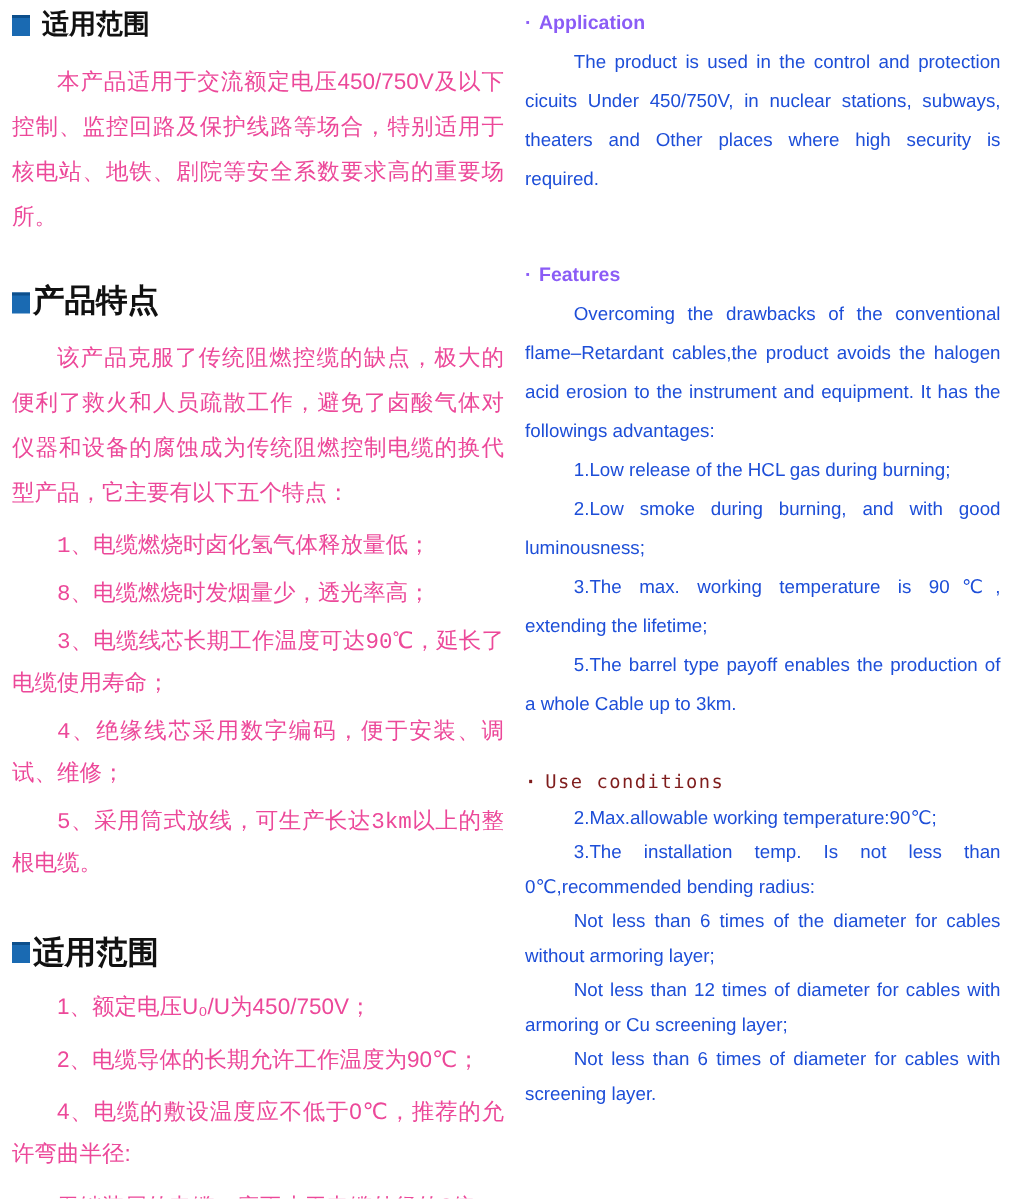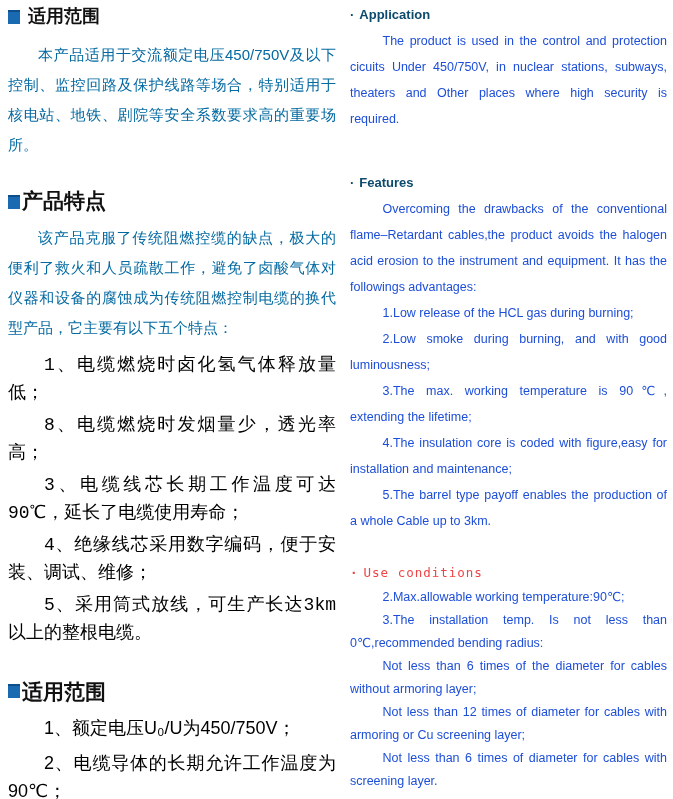--- a/index.html
+++ b/index.html
@@ -54,54 +54,54 @@
     background: #1a6ab2;
     border-top: 2px solid #0d4f8c;
     flex: 0 0 auto;
   }
   .cn-heading.h-small .sq { margin-right: 8px; }
   .cn-heading.h-large .sq { margin-right: 2px; }
 
   .cn-para {
     margin: 0;
     font-size: 15px;
-    color: #0369a1;
+    color: #ec4899;
     line-height: 30px;
     text-align: justify;
     text-indent: 2em;
   }
   .cn-item {
     margin: 0 0 4px 0;
-    font-size: 18px;
-    color: #000000;
+    font-size: 15px;
+    color: #ec4899;
     line-height: 28px;
     text-align: justify;
     text-indent: 2em;
   }
   .cn-items { margin-top: 6px; }
   .sec3 .cn-item { margin-bottom: 7px; }
 
   
   .en-section { margin: 0; }
   .en-section.sec2 { margin-top: 42px; }
   .en-section.sec3 { margin-top: 30px; }
 
   .en-heading {
     margin: 0 0 4px 0;
     font-size: 13px;
     font-weight: bold;
-    color: #0c4a6e;
+    color: #8b5cf6;
     line-height: 18px;
   }
   .en-heading .dot { margin-right: 5px; font-weight: bold; }
   .en-heading.mono {
     font-family: "DejaVu Sans Mono", "Liberation Mono", monospace;
     font-weight: normal;
     font-size: 12.5px;
-    color: #ef4444;
+    color: #7f1d1d;
     letter-spacing: 1px;
     margin-top: 12px;
   }
 
   .en-para, .en-item {
     margin: 0;
     font-size: 12.5px;
     color: #1d4ed8;
     line-height: 26px;
     text-align: justify;
@@ -166,21 +166,20 @@
 
     <section class="en-section sec2">
       <h3 class="en-heading">
         <span class="dot">·</span><span>Features</span>
       </h3>
       <p class="en-para">Overcoming the drawbacks of the conventional flame–Retardant cables,the product avoids the halogen acid erosion to the instrument and equipment. It has the followings advantages:</p>
       <div>
         <p class="en-item">1.Low release of the HCL gas during burning;</p>
         <p class="en-item">2.Low smoke during burning, and with good luminousness;</p>
         <p class="en-item">3.The max. working temperature is 90℃, extending the lifetime;</p>
-        <p class="en-item">4.The insulation core is coded with figure,easy for installation and maintenance;</p>
         <p class="en-item">5.The barrel type payoff enables the production of a whole Cable up to 3km.</p>
       </div>
     </section>
 
     <section class="en-section sec3">
       <h3 class="en-heading mono">
         <span class="dot">·</span><span>Use conditions</span>
       </h3>
       <div>
         <p class="en-item">2.Max.allowable working temperature:90℃;</p>

